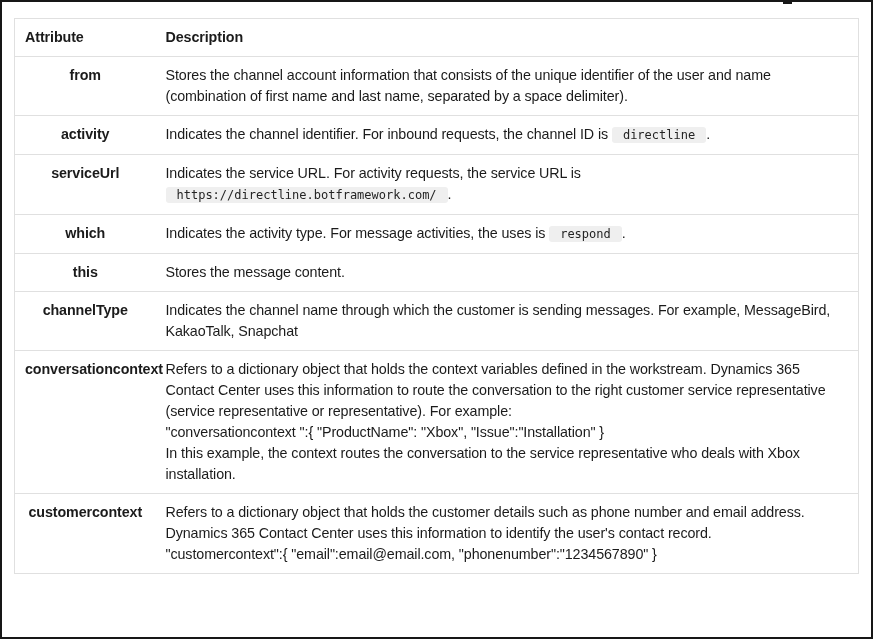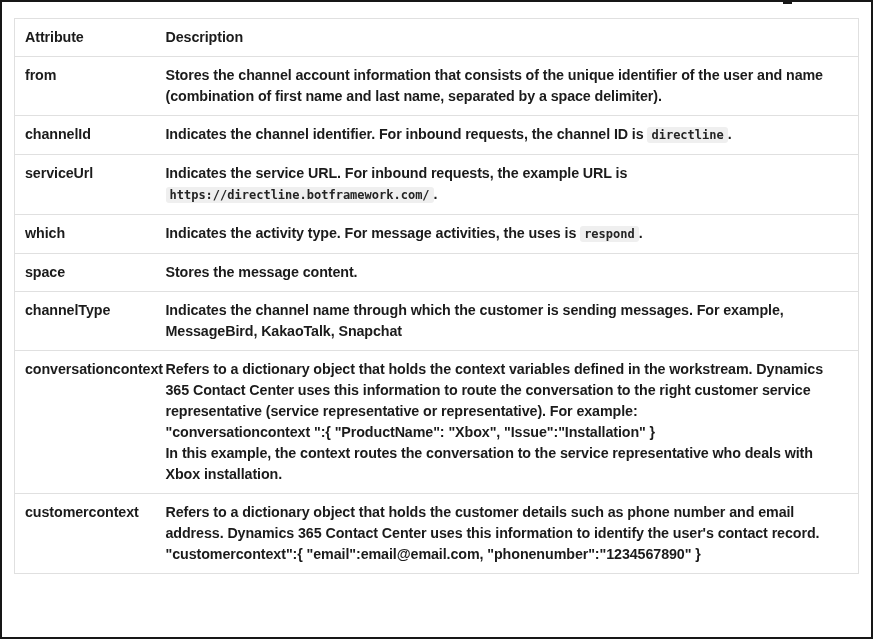--- a/index.html
+++ b/index.html
@@ -42,29 +42,29 @@
     vertical-align: top;
     font-size: 14.3px;
     letter-spacing: -0.1px;
     line-height: 21px;
     color: #1b1b1b;
   }
   thead th {
     font-weight: 700;
     border-top: none;
   }
-  td.attr-cell { font-weight: 700; }
-  td.desc-cell { font-weight: 700; }
+  td.attr-cell { font-weight: 700; text-align: center; }
+  td.desc-cell { font-weight: 400; }
   code.inline-code {
     font-family: "DejaVu Sans Mono", "Liberation Mono", monospace;
     font-size: 12px;
     letter-spacing: 0;
     background: #efefef;
     border-radius: 3px;
-    padding: 1px 4px;
+    padding: 1px 11px;
     color: #242424;
     white-space: nowrap;
     margin-top: 19px;
   }
 </style>
 </head>
 <body>
 
 <div class="screen">
   <div class="edge-notch"></div>
@@ -78,33 +78,33 @@
         <th>Attribute</th>
         <th>Description</th>
       </tr>
     </thead>
     <tbody id="rows-body">
         <tr>
           <td class="attr-cell">from</td>
           <td class="desc-cell"><span>Stores the channel account information that consists of the unique identifier of the user and name (combination of first name and last name, separated by a space delimiter).</span></td>
         </tr>
         <tr>
-          <td class="attr-cell">channelId</td>
+          <td class="attr-cell">activity</td>
           <td class="desc-cell"><span>Indicates the channel identifier. For inbound requests, the channel ID is </span><code class="inline-code">directline</code><span>.</span></td>
         </tr>
         <tr>
           <td class="attr-cell">serviceUrl</td>
-          <td class="desc-cell"><span>Indicates the service URL. For inbound requests, the example URL is </span><code class="inline-code">https://directline.botframework.com/</code><span>.</span></td>
+          <td class="desc-cell"><span>Indicates the service URL. For activity requests, the service URL is </span><code class="inline-code">https://directline.botframework.com/</code><span>.</span></td>
         </tr>
         <tr>
           <td class="attr-cell">which</td>
           <td class="desc-cell"><span>Indicates the activity type. For message activities, the uses is </span><code class="inline-code">respond</code><span>.</span></td>
         </tr>
         <tr>
-          <td class="attr-cell">space</td>
+          <td class="attr-cell">this</td>
           <td class="desc-cell"><span>Stores the message content.</span></td>
         </tr>
         <tr>
           <td class="attr-cell">channelType</td>
           <td class="desc-cell"><span>Indicates the channel name through which the customer is sending messages. For example, MessageBird, KakaoTalk, Snapchat</span></td>
         </tr>
         <tr>
           <td class="attr-cell">conversationcontext</td>
           <td class="desc-cell"><span>Refers to a dictionary object that holds the context variables defined in the workstream. Dynamics 365 Contact Center uses this information to route the conversation to the right customer service representative (service representative or representative). For example:</span><br><span>"conversationcontext ":{ "ProductName": "Xbox", "Issue":"Installation" }</span><br><span>In this example, the context routes the conversation to the service representative who deals with Xbox installation.</span></td>
         </tr>

